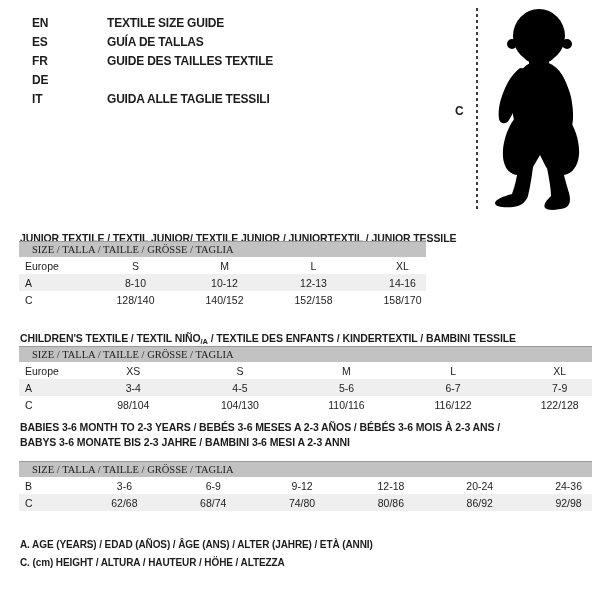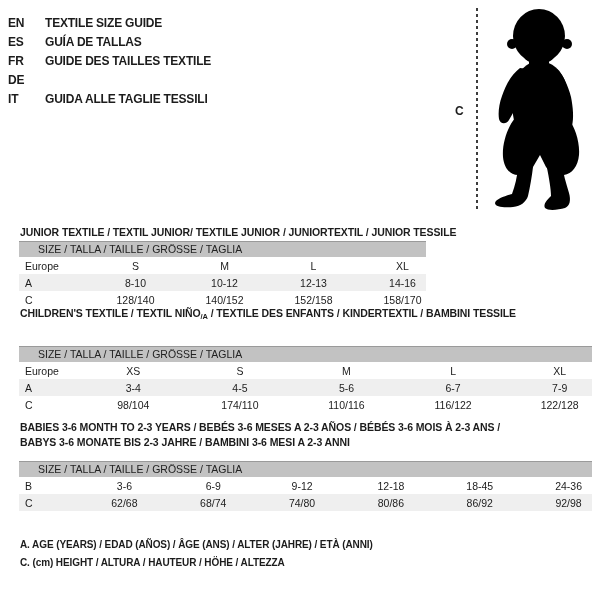--- a/index.html
+++ b/index.html
@@ -1,43 +1,43 @@
 <!DOCTYPE html>
 <html><head>
 <meta charset="utf-8">
 <style>
   html,body{margin:0;padding:0;background:#fff;}
   .page{
     position:relative;width:600px;height:600px;background:#ffffff;overflow:hidden;
     font-family:"Liberation Sans",sans-serif;color:#1c1c1c;
   }
   
-  .lang-list{position:absolute;left:8px;top:13px;}
+  .lang-list{position:absolute;left:32px;top:13px;}
   .lang-row{display:flex;height:19px;align-items:center;font-weight:bold;font-size:12px;letter-spacing:-0.2px;}
   .lang-code{width:37px;}
-  .lang-label{white-space:nowrap;}
+  .lang-label{white-space:nowrap;margin-left:38px;}
   
   .dash-line{position:absolute;left:476px;top:8px;width:2px;height:202px;
     background:repeating-linear-gradient(to bottom,#3d3d3d 0px,#3d3d3d 3px,transparent 3px,transparent 6px);}
   .c-label{position:absolute;left:455px;top:104px;font-weight:bold;font-size:12px;}
   .baby{position:absolute;left:486px;top:6px;}
   .baby *{fill:#000000;}
   
   .tbl-title{position:absolute;left:20px;font-weight:bold;font-size:10.5px;letter-spacing:-0.1px;white-space:nowrap;}
-  .t1-title{top:226px;}
-  .t2-title{top:307px;}
+  .t1-title{top:232px;}
+  .t2-title{top:332px;}
   .t3-title{top:420px;line-height:15px;}
   .sub{font-size:7.5px;vertical-align:-2px;}
   
   .tbl{position:absolute;left:19px;}
   .t1{top:241px;width:407px;}
   .t2{top:346px;width:573px;}
   .t3{top:461px;width:573px;}
   .size-bar{height:15px;line-height:15px;background:#c2c2c2;border-top:1px solid #9a9a9a;
-    padding-left:19px;font-size:10.5px;color:#222;white-space:nowrap;}
+    padding-left:13px;font-size:10.5px;color:#222;white-space:nowrap;font-family:Liberation Serif, serif;}
   .row{display:flex;height:17px;align-items:center;font-size:10.5px;gap:42px;}
   .row.shaded{background:#efefef;}
   .rl{padding-left:6px;}
   .t1 .rl{width:45px;}
   .t2 .rl,.t3 .rl{width:34px;}
   .rc{flex:1;text-align:center;}
   
   .footnotes{position:absolute;left:20px;top:536px;font-weight:bold;font-size:10px;
     line-height:18px;letter-spacing:-0.1px;white-space:nowrap;}
 </style>
@@ -127,40 +127,40 @@
       <span class="rl">A</span>
       <span class="rc">3-4</span>
       <span class="rc">4-5</span>
       <span class="rc">5-6</span>
       <span class="rc">6-7</span>
       <span class="rc">7-9</span>
     </div>
     <div class="row">
       <span class="rl">C</span>
       <span class="rc">98/104</span>
-      <span class="rc">174/110</span>
+      <span class="rc">104/130</span>
       <span class="rc">110/116</span>
       <span class="rc">116/122</span>
       <span class="rc">122/128</span>
     </div>
   </div>
 
   <div class="tbl-title t3-title">
     <div>BABIES 3-6 MONTH TO 2-3 YEARS / BEBÉS 3-6 MESES A 2-3 AÑOS / BÉBÉS 3-6 MOIS À 2-3 ANS /</div>
     <div>BABYS 3-6 MONATE BIS 2-3 JAHRE / BAMBINI 3-6 MESI A 2-3 ANNI</div>
   </div>
   <div class="tbl t3">
     <div class="size-bar">SIZE / TALLA / TAILLE / GRÖSSE / TAGLIA</div>
     <div class="row">
       <span class="rl">B</span>
       <span class="rc">3-6</span>
       <span class="rc">6-9</span>
       <span class="rc">9-12</span>
       <span class="rc">12-18</span>
-      <span class="rc">18-45</span>
+      <span class="rc">20-24</span>
       <span class="rc">24-36</span>
     </div>
     <div class="row shaded">
       <span class="rl">C</span>
       <span class="rc">62/68</span>
       <span class="rc">68/74</span>
       <span class="rc">74/80</span>
       <span class="rc">80/86</span>
       <span class="rc">86/92</span>
       <span class="rc">92/98</span>

